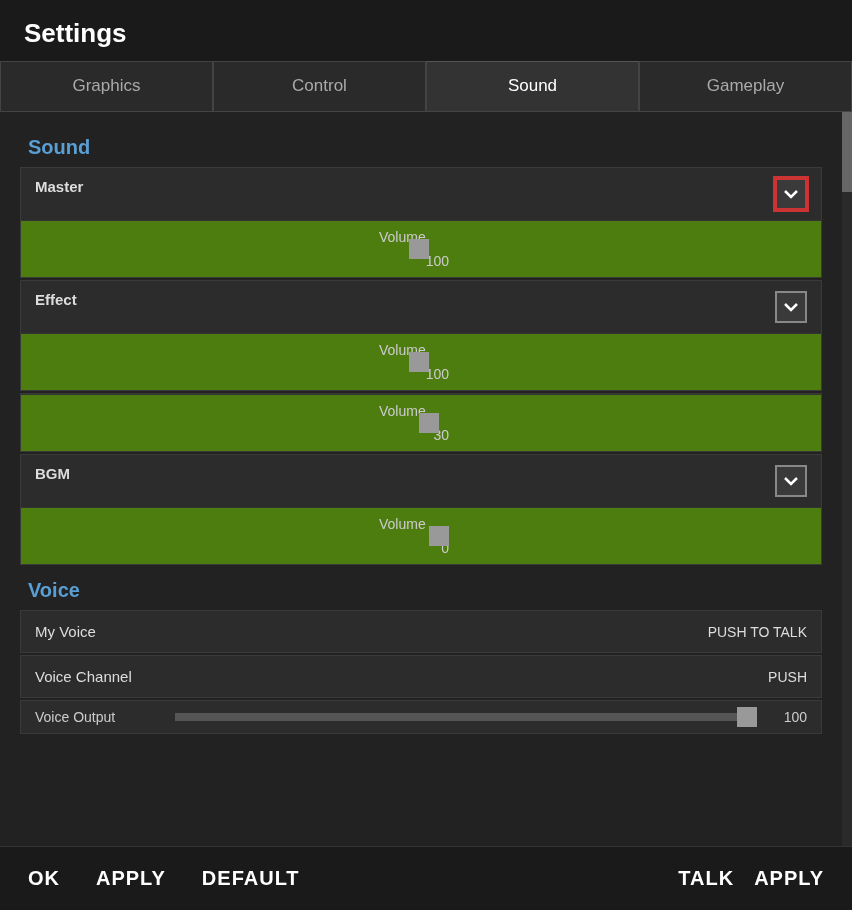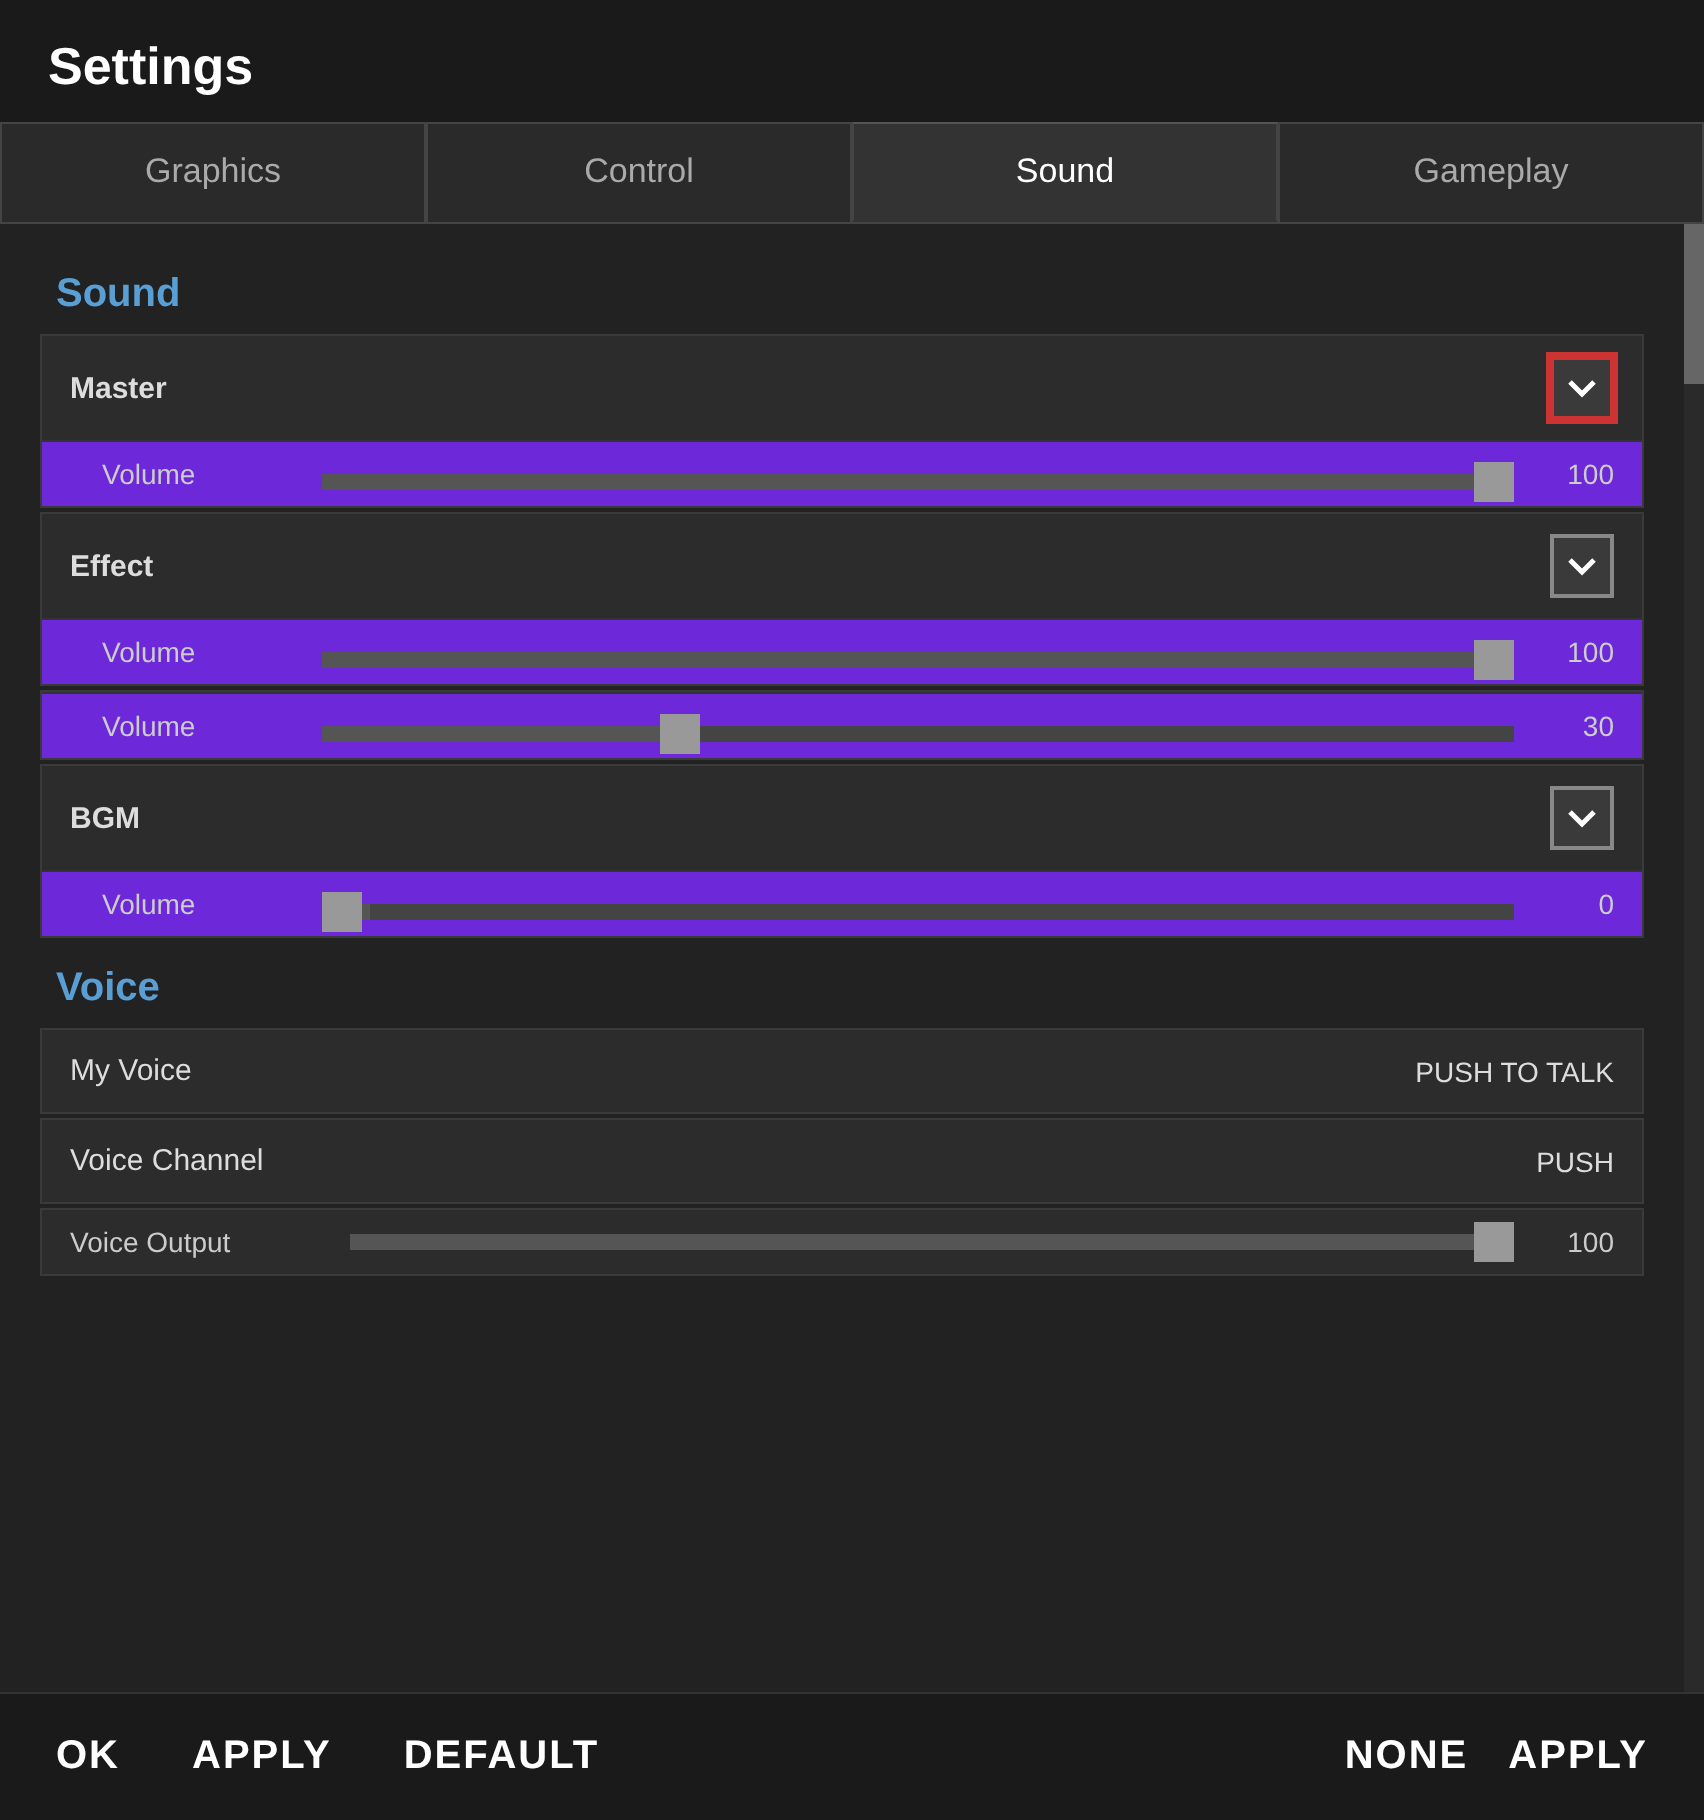--- a/index.html
+++ b/index.html
@@ -95,21 +95,20 @@
     }
 
     .setting-group {
       background: #2c2c2c;
       border: 1px solid #3a3a3a;
       margin-bottom: 2px;
     }
 
     .setting-header {
       display: flex;
-      align-items: center;
       justify-content: space-between;
       padding: 10px 14px;
       background: #2c2c2c;
       cursor: pointer;
     }
 
     .setting-header-label {
       color: #ddd;
       font-size: 15px;
       font-weight: bold;
@@ -131,24 +130,25 @@
       box-shadow: 0 0 0 2px #cc3333;
     }
 
     .chevron-box svg {
       width: 18px;
       height: 18px;
     }
 
     .setting-row {
       display: flex;
-      align-items: flex-end;
+      align-items: center;
       padding: 8px 14px 8px 30px;
-      background: #6d28d9;
+      background: #4d7c0f;
       border-top: 1px solid #333;
+      flex-direction: column;
     }
 
     .setting-row-label {
       color: #ccc;
       font-size: 14px;
       width: 100px;
       flex-shrink: 0;
     }
 
     .slider-container {
@@ -375,16 +375,16 @@
   </div>
 </div>
 
 <div class="footer">
   <div class="footer-left">
     <button class="footer-btn">OK</button>
     <button class="footer-btn">APPLY</button>
     <button class="footer-btn">DEFAULT</button>
   </div>
   <div class="footer-right">
-    <button class="footer-btn">NONE</button>
+    <button class="footer-btn">TALK</button>
     <button class="footer-btn">APPLY</button>
   </div>
 </div>
 
 </body></html>

